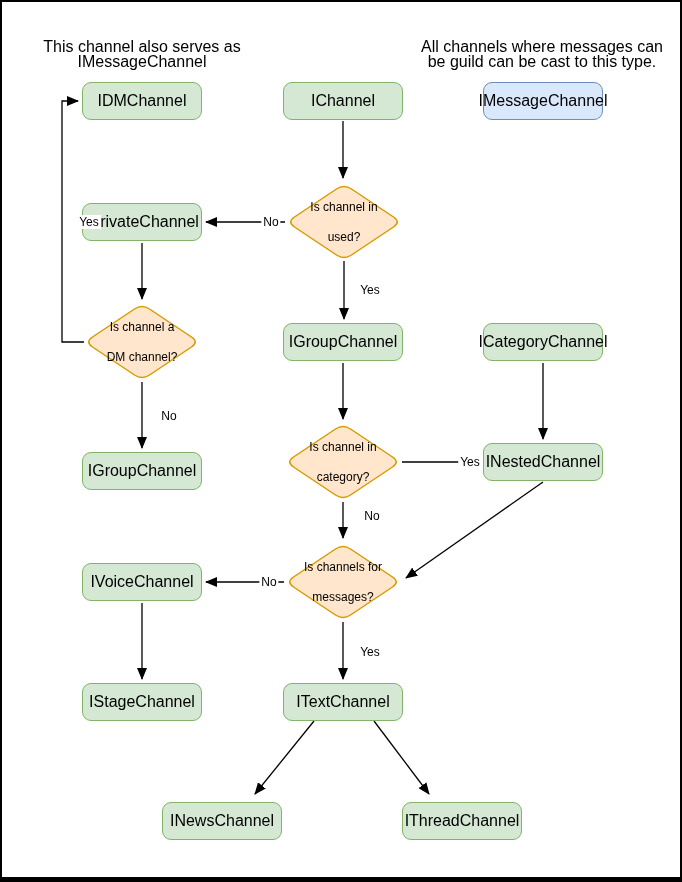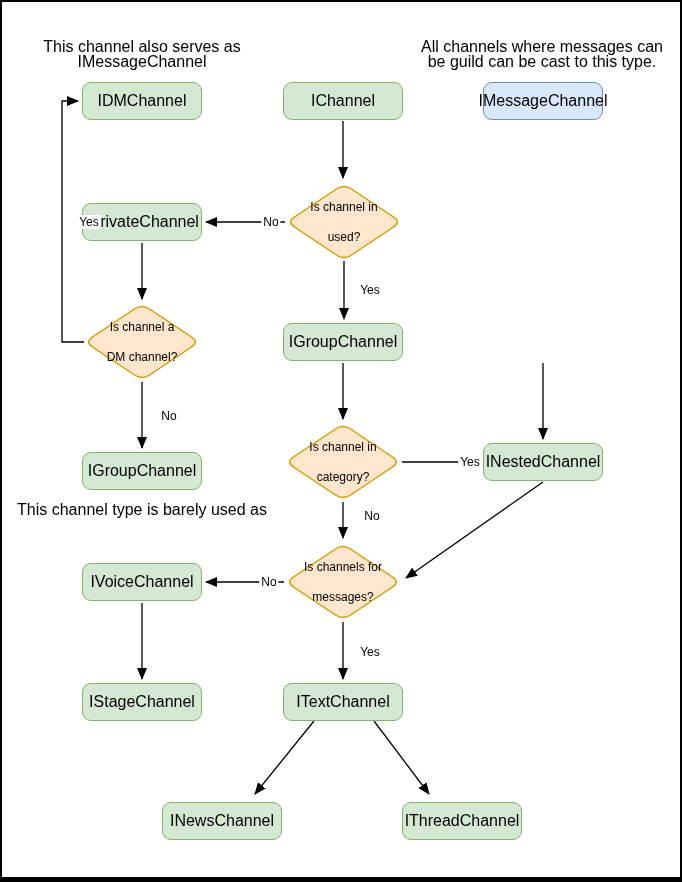--- a/index.html
+++ b/index.html
@@ -90,20 +90,21 @@
     <path class="edge" d="M140,601 L140,677" marker-end="url(#arrow)"></path>
     <path class="edge" d="M312,719 L253,792" marker-end="url(#arrow)"></path>
     <path class="edge" d="M372,719 L427,792" marker-end="url(#arrow)"></path>
   </svg>
 
   <div class="node green" style="left:80px;top:80px">IDMChannel</div>
   <div class="node green" style="left:281px;top:80px">IChannel</div>
   <div class="node blue" style="left:481px;top:80px">IMessageChannel</div>
   <div class="node green" style="left:80px;top:201px">IPrivateChannel</div>
   <div class="node green" style="left:281px;top:321px">IGroupChannel</div>
+  <div class="node green" style="left:481px;top:321px">ICategoryChannel</div>
   <div class="node green" style="left:481px;top:441px">INestedChannel</div>
   <div class="node green" style="left:80px;top:450px">IGroupChannel</div>
   <div class="node green" style="left:80px;top:561px">IVoiceChannel</div>
   <div class="node green" style="left:80px;top:681px">IStageChannel</div>
   <div class="node green" style="left:281px;top:681px">ITextChannel</div>
   <div class="node green" style="left:160px;top:800px">INewsChannel</div>
   <div class="node green" style="left:400px;top:800px">IThreadChannel</div>
 
   <div class="decision" style="left:284px;top:181px">
     <svg viewBox="0 0 116 78">
@@ -153,16 +154,15 @@
 
   <div class="note" style="left:140px;top:37px">
     <span>This channel also serves as</span>
     <span>IMessageChannel</span>
   </div>
   <div class="note" style="left:540px;top:37px">
     <span>All channels where messages can</span>
     <span>be guild can be cast to this type.</span>
   </div>
   <div class="note" style="left:140px;top:500px">
-    <span>This channel type is barely used as</span>
   </div>
 
 </div>
 
 </body></html>

